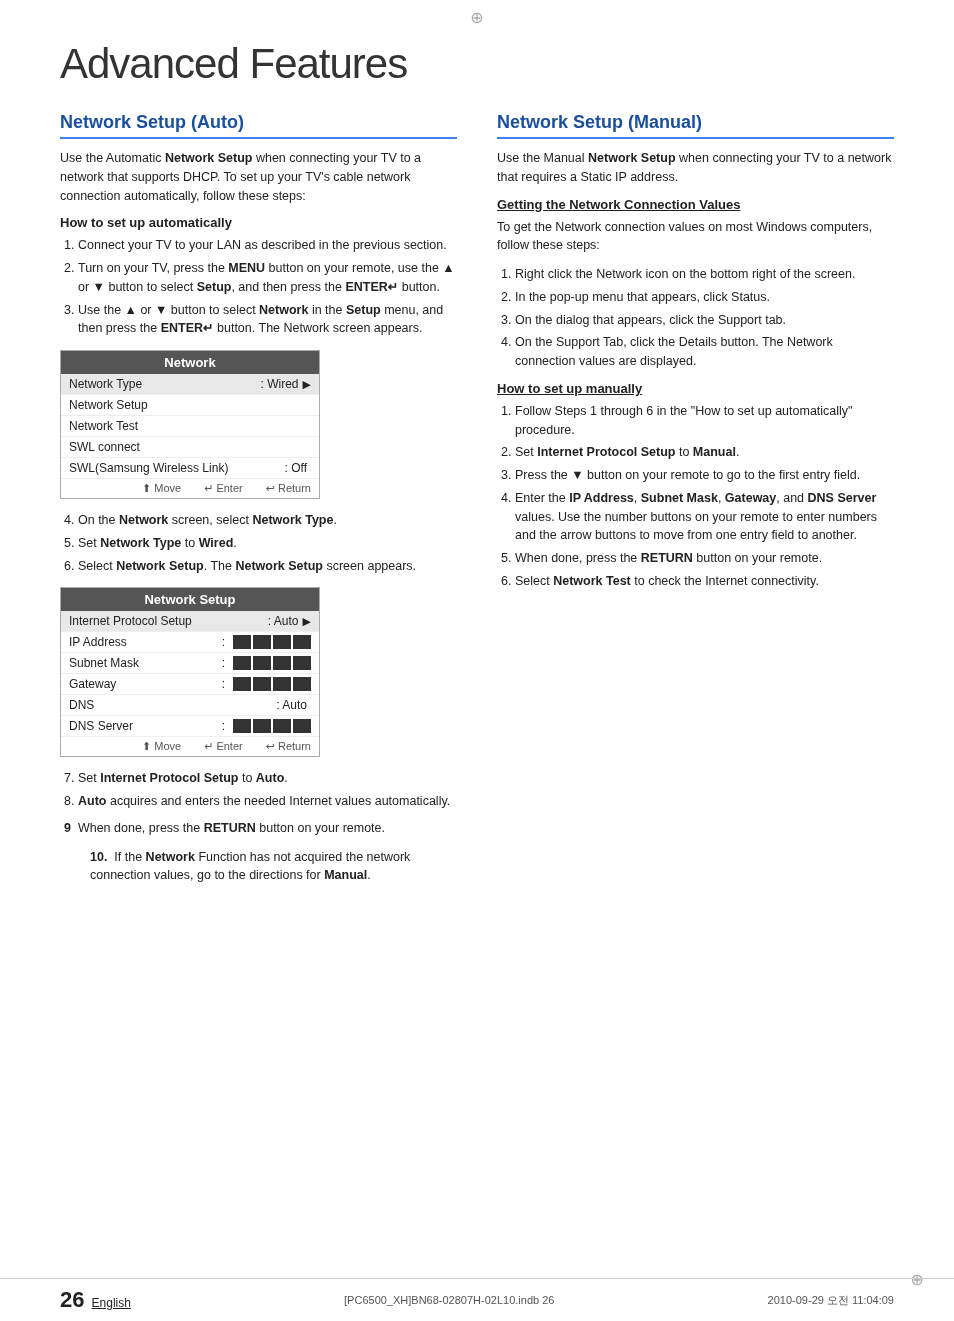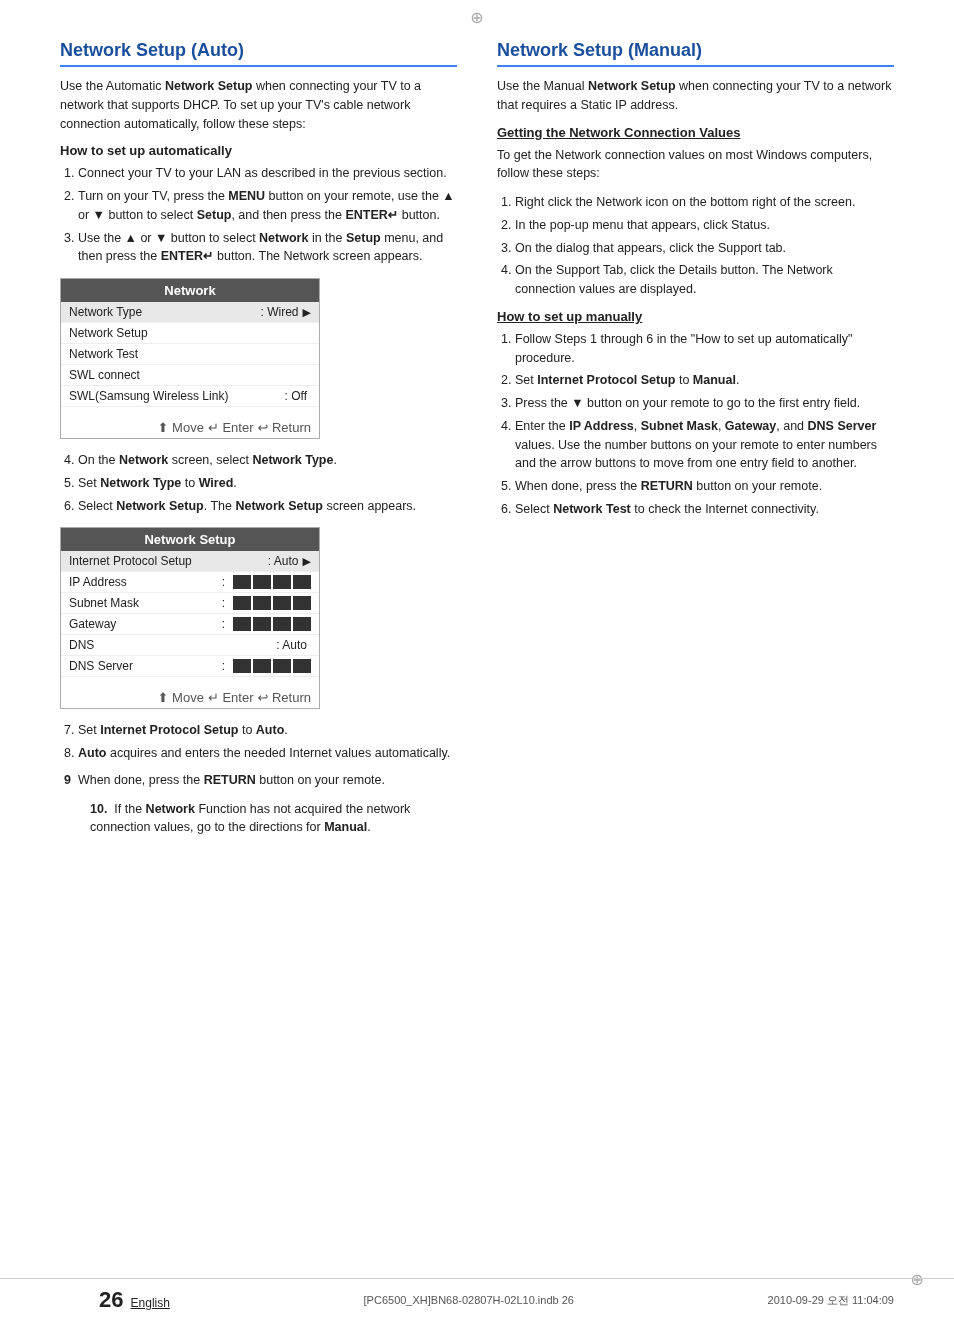--- a/index.html
+++ b/index.html
@@ -99,25 +99,24 @@
     }
     .network-box-row .value {
       margin-right: 4px;
     }
     .network-box-row .arrow {
       font-size: 11px;
     }
     .network-box-footer {
       display: flex;
       justify-content: flex-end;
-      gap: 4px;
+      gap: 23px;
       padding: 3px 8px;
-      font-size: 13px;
+      font-size: 11px;
       color: #555;
-      margin-top: 10px;
     }
     .network-box-footer span {
       display: flex;
       align-items: center;
       gap: 2px;
     }
     .ip-block {
       display: inline-flex;
       gap: 2px;
       margin-left: 4px;
@@ -138,21 +137,20 @@
       align-items: center;
       padding: 8px 60px;
       border-top: 1px solid #ccc;
       font-size: 11px;
       color: #555;
     }
     .page-number {
       font-size: 22px;
       font-weight: bold;
       color: #222;
-      margin-left: 39px;
     }
     .page-number-label {
       font-size: 12px;
       color: #222;
       margin-left: 4px;
       text-decoration: underline;
     }
     .top-center-mark {
       position: absolute;
       top: 8px;
@@ -169,20 +167,21 @@
       color: #aaa;
     }
   </style>
 </head>
 <body>
 
 <div class="page">
 
   <div class="top-center-mark">⊕</div>
 
+  <h1 class="page-title">Advanced Features</h1>
 
   <div class="two-column">
 
     <div class="col-left">
 
       <div class="section-heading">Network Setup (Auto)</div>
 
       <p class="section-text">
         Use the Automatic <span class="bold">Network Setup</span> when connecting your TV to a network that supports DHCP. To set up your TV's cable network connection automatically, follow these steps:
       </p>

